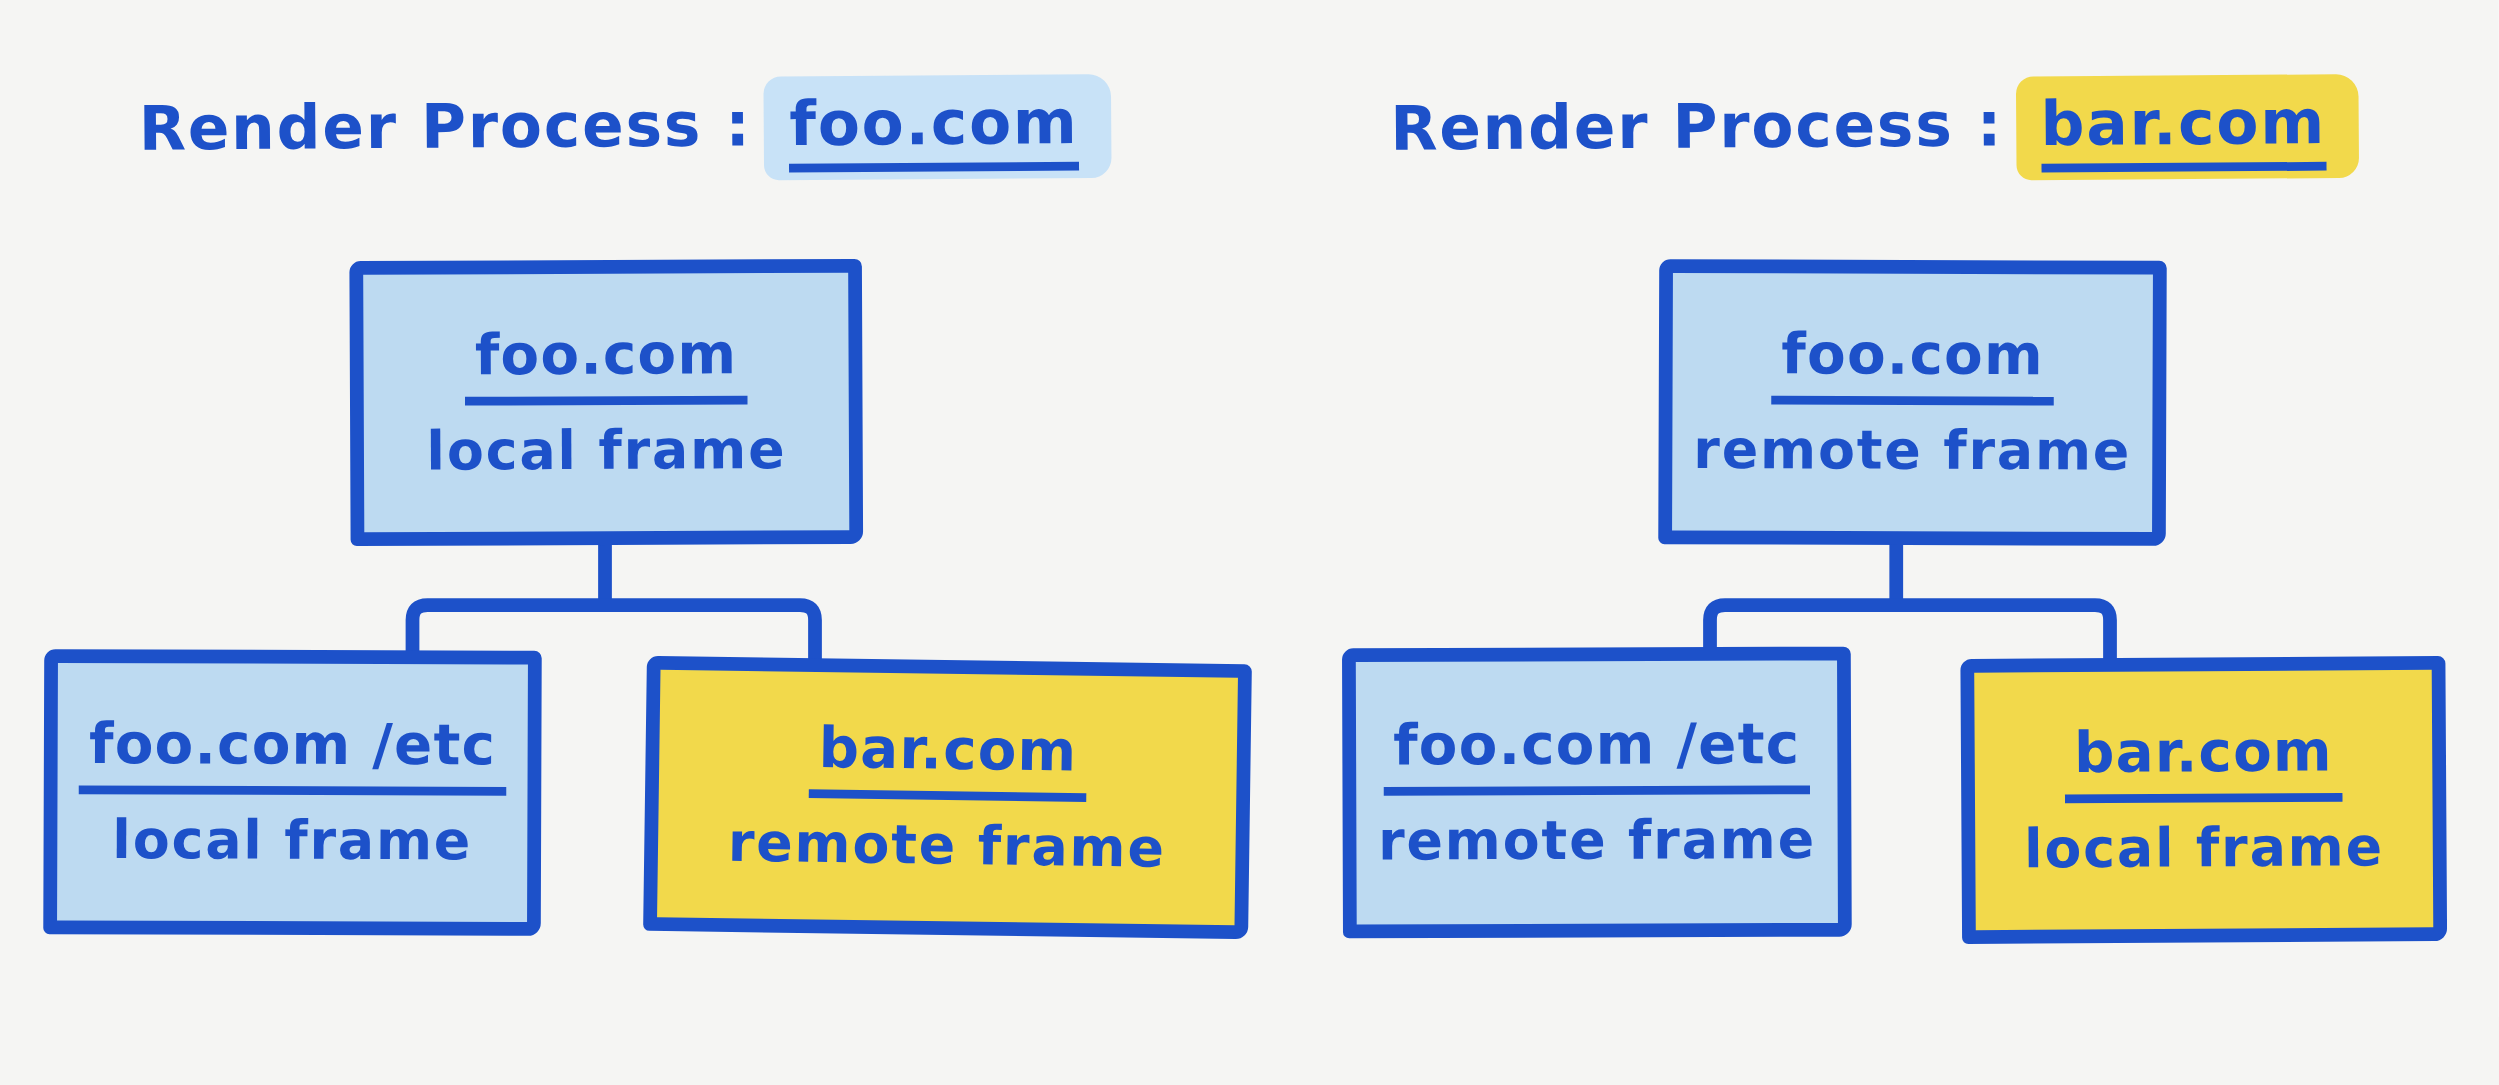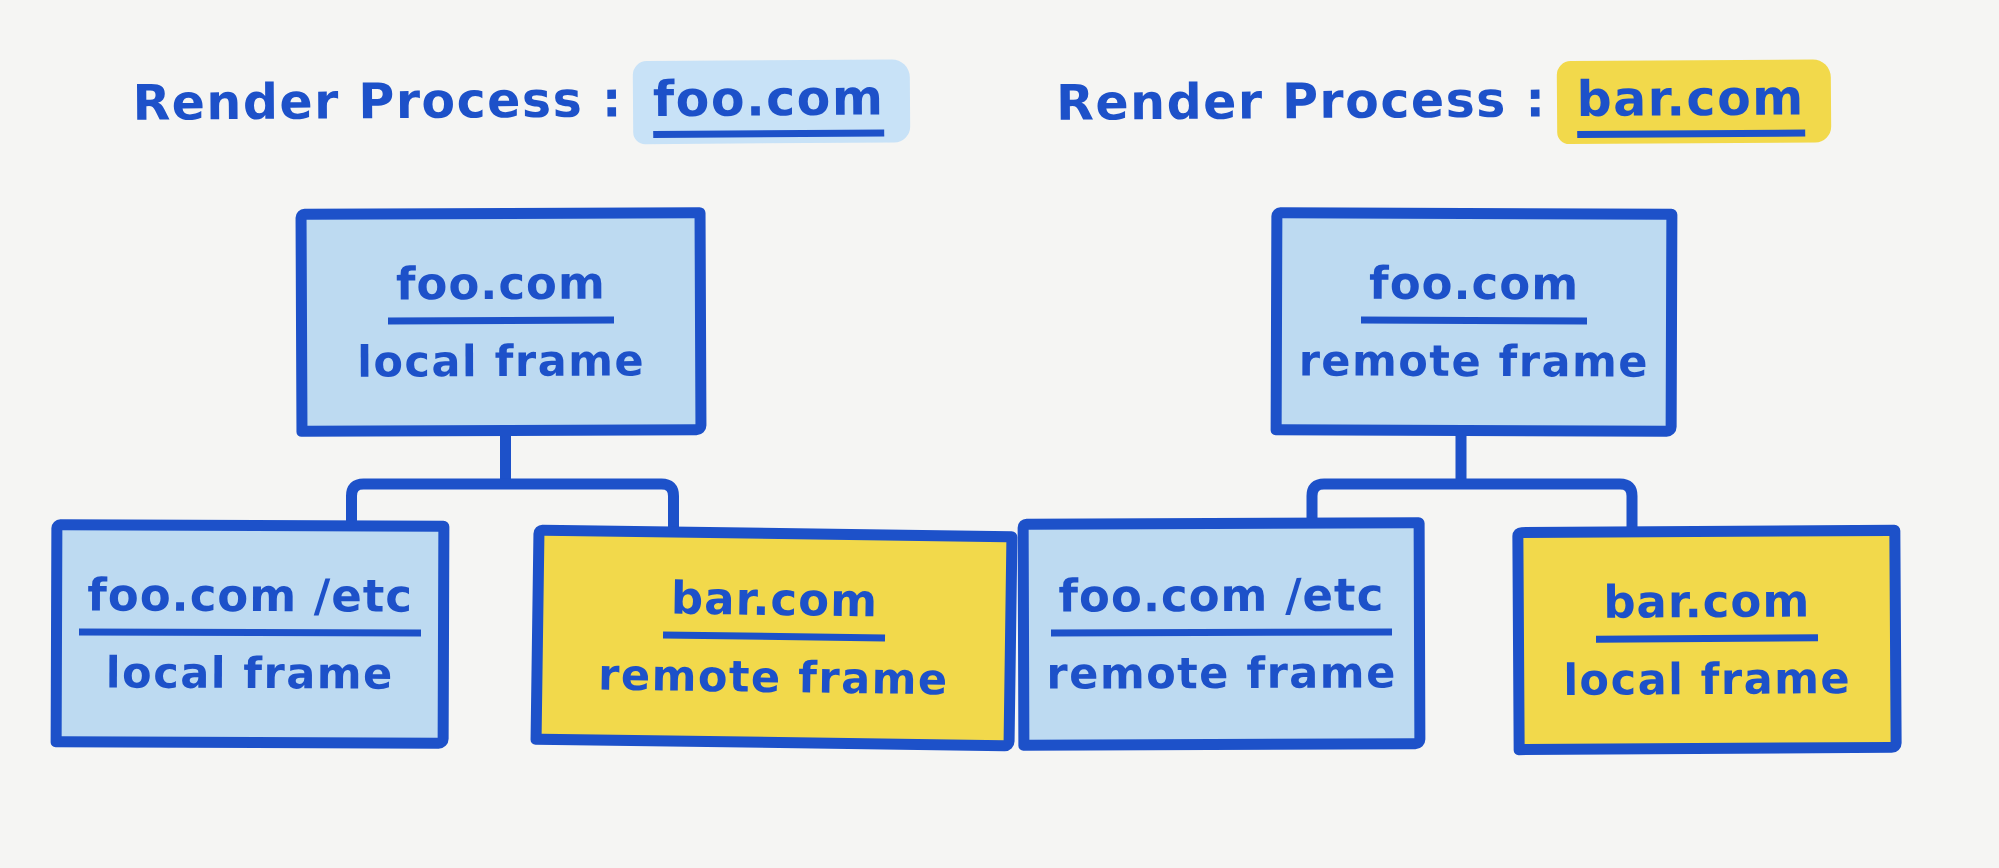--- a/index.html
+++ b/index.html
@@ -12,22 +12,22 @@
     background: var(--bg, #f5f5f3);
     overflow: hidden;
     color: var(--ink, #1d51c9);
   }
 
   .diagram {
     position: absolute;
     top: 0;
     height: 100%;
   }
-  .diagram.left  { left: 16px;      width: 1000px; padding-left: 11px; }
-  .diagram.right { left: 944px; width: 999px;  }
+  .diagram.left  { left: 0;      width: 1000px; }
+  .diagram.right { left: 1000px; width: 999px;  }
 
   
   .title {
     position: absolute;
     top: 62px;
     left: 0;
     width: 100%;
     text-align: center;
     font-size: 49px;
     font-weight: 700;

